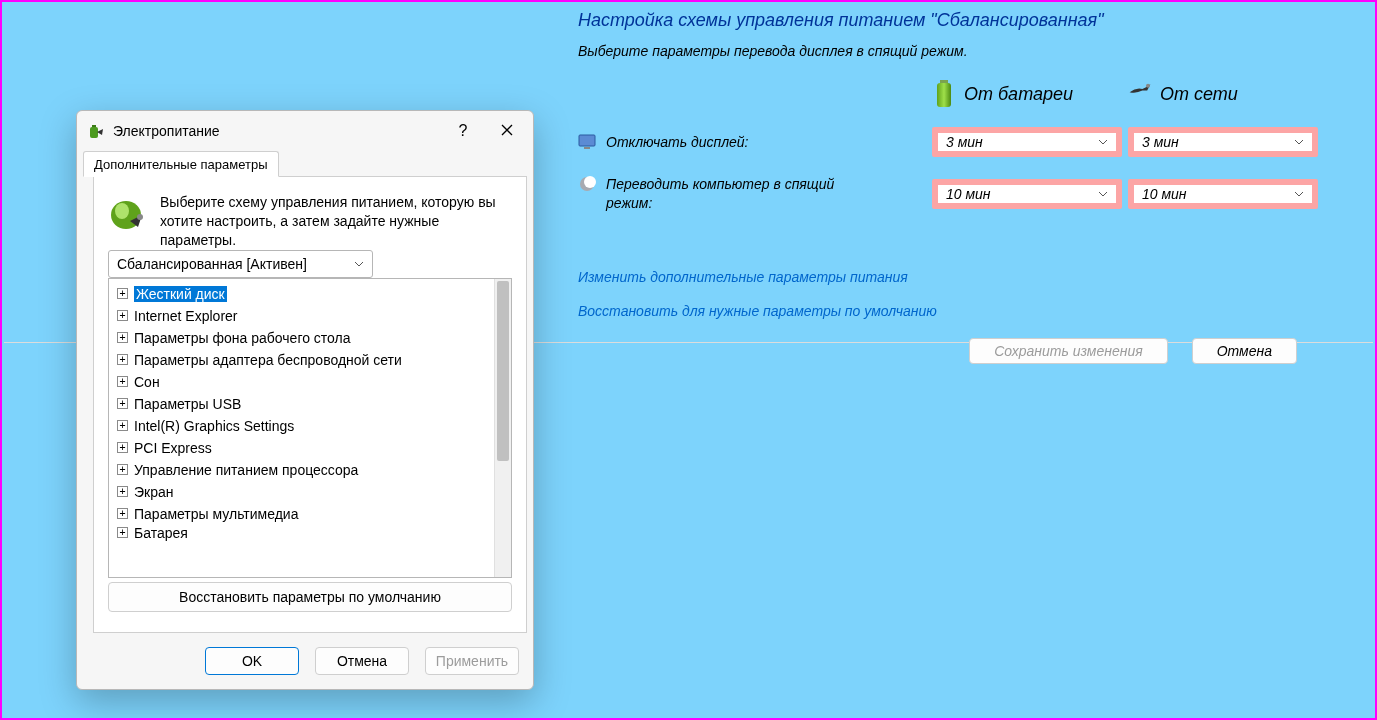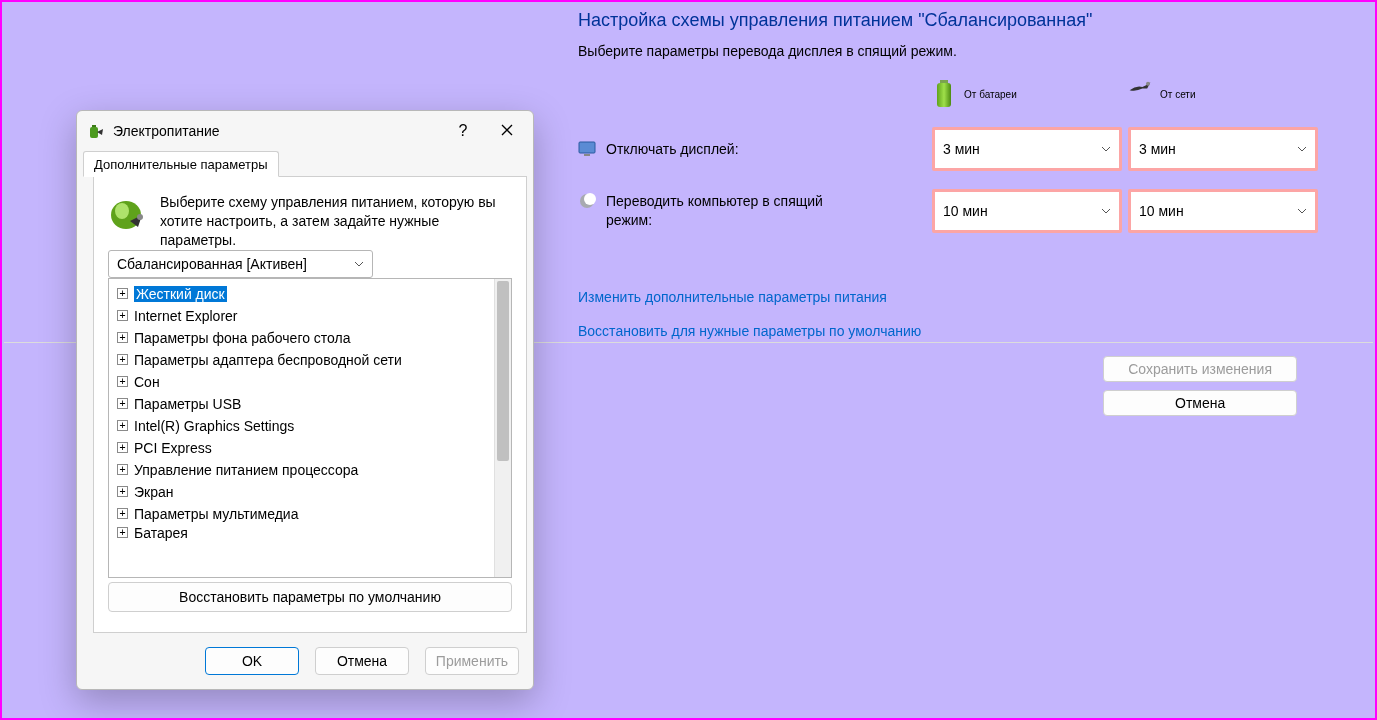--- a/index.html
+++ b/index.html
@@ -14,21 +14,22 @@
       overflow: hidden;
       border: 2px solid #ff00ff;
     }
 
     
     .bg-page {
       position: absolute;
       left: 0; top: 0;
       width: 1373px;
       height: 716px;
-      background: #c4b5fd;
+      background: #7dd3fc;
+      font-style: italic;
     }
     .bg-content {
       position: absolute;
       left: 576px;
       top: 8px;
       width: 740px;
     }
     .bg-title {
       color: #003399;
       font-size: 18px;
@@ -44,40 +45,40 @@
       display: grid;
       grid-template-columns: auto 190px 190px;
       column-gap: 6px;
       row-gap: 18px;
       align-items: center;
     }
     .power-col-header {
       display: flex;
       align-items: center;
       gap: 8px;
-      font-size: 10px;
+      font-size: 18px;
     }
     .power-col-label { white-space: nowrap; }
     .power-row-label-wrap {
       display: flex;
       align-items: center;
       gap: 10px;
       width: 290px;
     }
     .power-row-label-wrap.align-top { align-items: flex-start; }
     .power-row-label {
       line-height: 1.35;
     }
     .icon-small { width: 18px; height: 18px; flex-shrink: 0; }
     .icon-med { width: 24px; height: 30px; flex-shrink: 0; }
 
     .win-select {
-      border: 3px solid #fca5a5;
+      border: 6px solid #fca5a5;
       background: #fff;
-      height: 44px;
+      height: 30px;
       padding: 0 8px;
       display: flex;
       align-items: center;
       justify-content: space-between;
       font-size: 14px;
       border-radius: 2px;
     }
     .chevron-down {
       width: 10px; height: 6px;
       display: inline-block;
@@ -99,24 +100,23 @@
       position: absolute;
       left: 2px;
       top: 340px;
       width: 1369px;
       border-top: 1px solid #dcdcdc;
     }
 
     .bg-buttons {
       position: absolute;
       right: 78px;
-      top: 354px;
-      display: flex;
-      gap: 8px;
-      flex-direction: column;
+      top: 336px;
+      display: flex;
+      gap: 24px;
     }
     .win-button {
       border: 1px solid #cfcfcf;
       background: #fdfdfd;
       border-radius: 4px;
       padding: 4px 24px;
       font-size: 14px;
       min-width: 88px;
       text-align: center;
       cursor: pointer;

